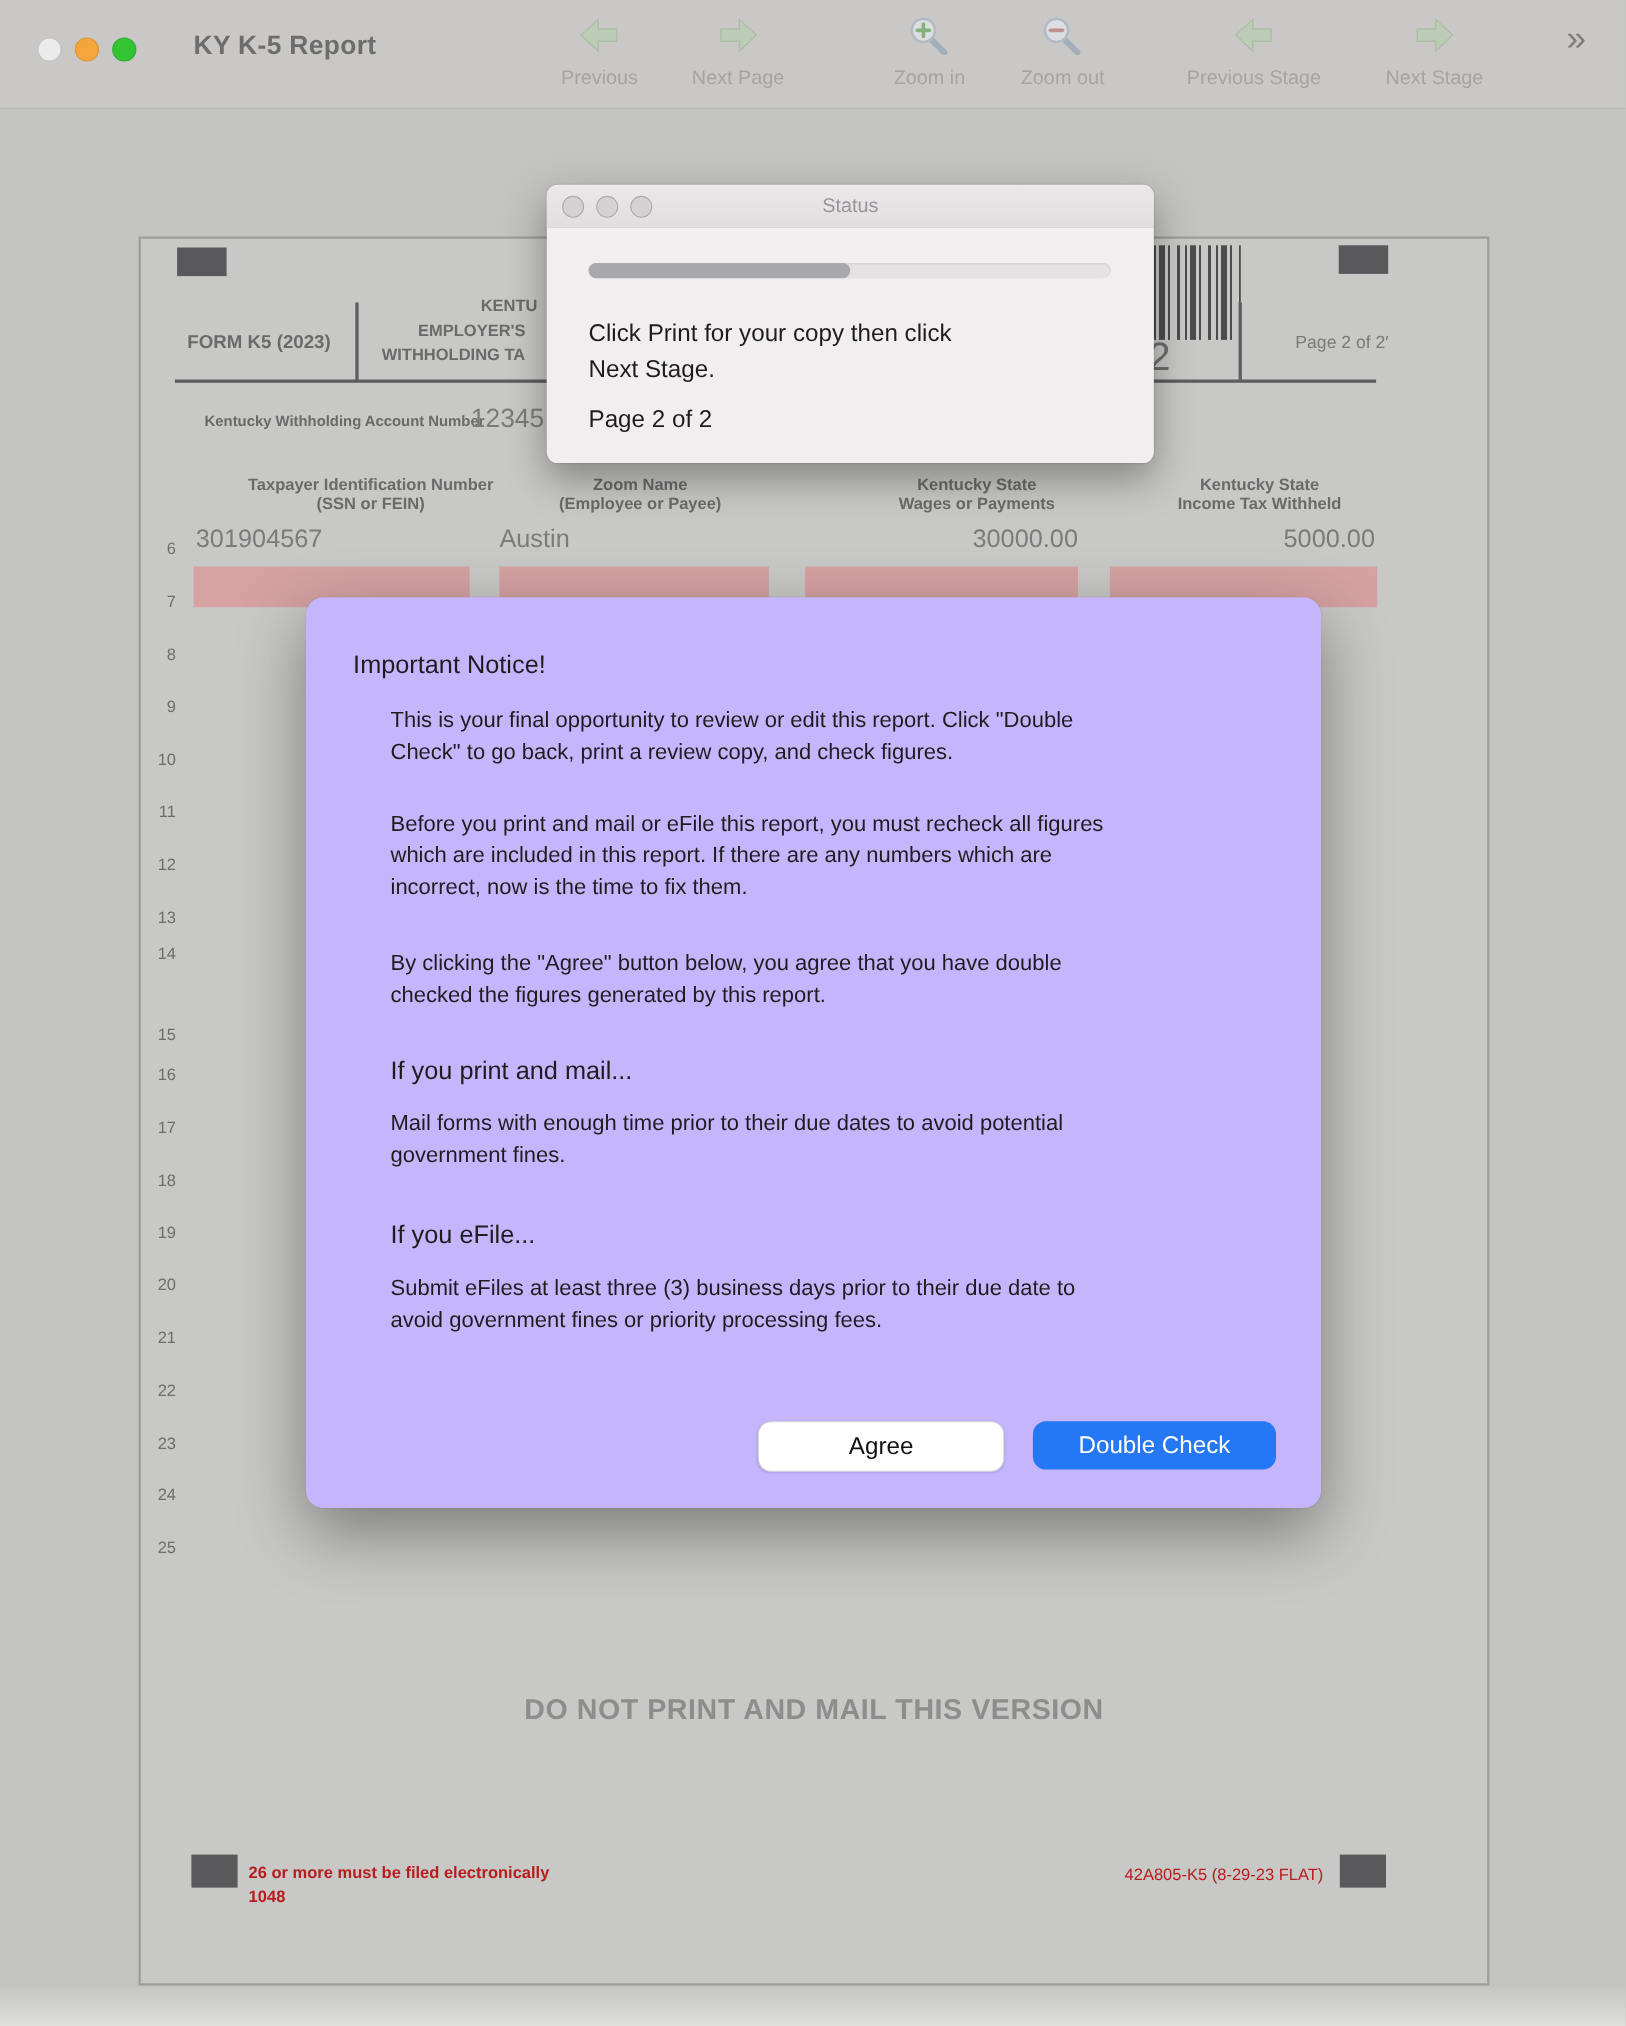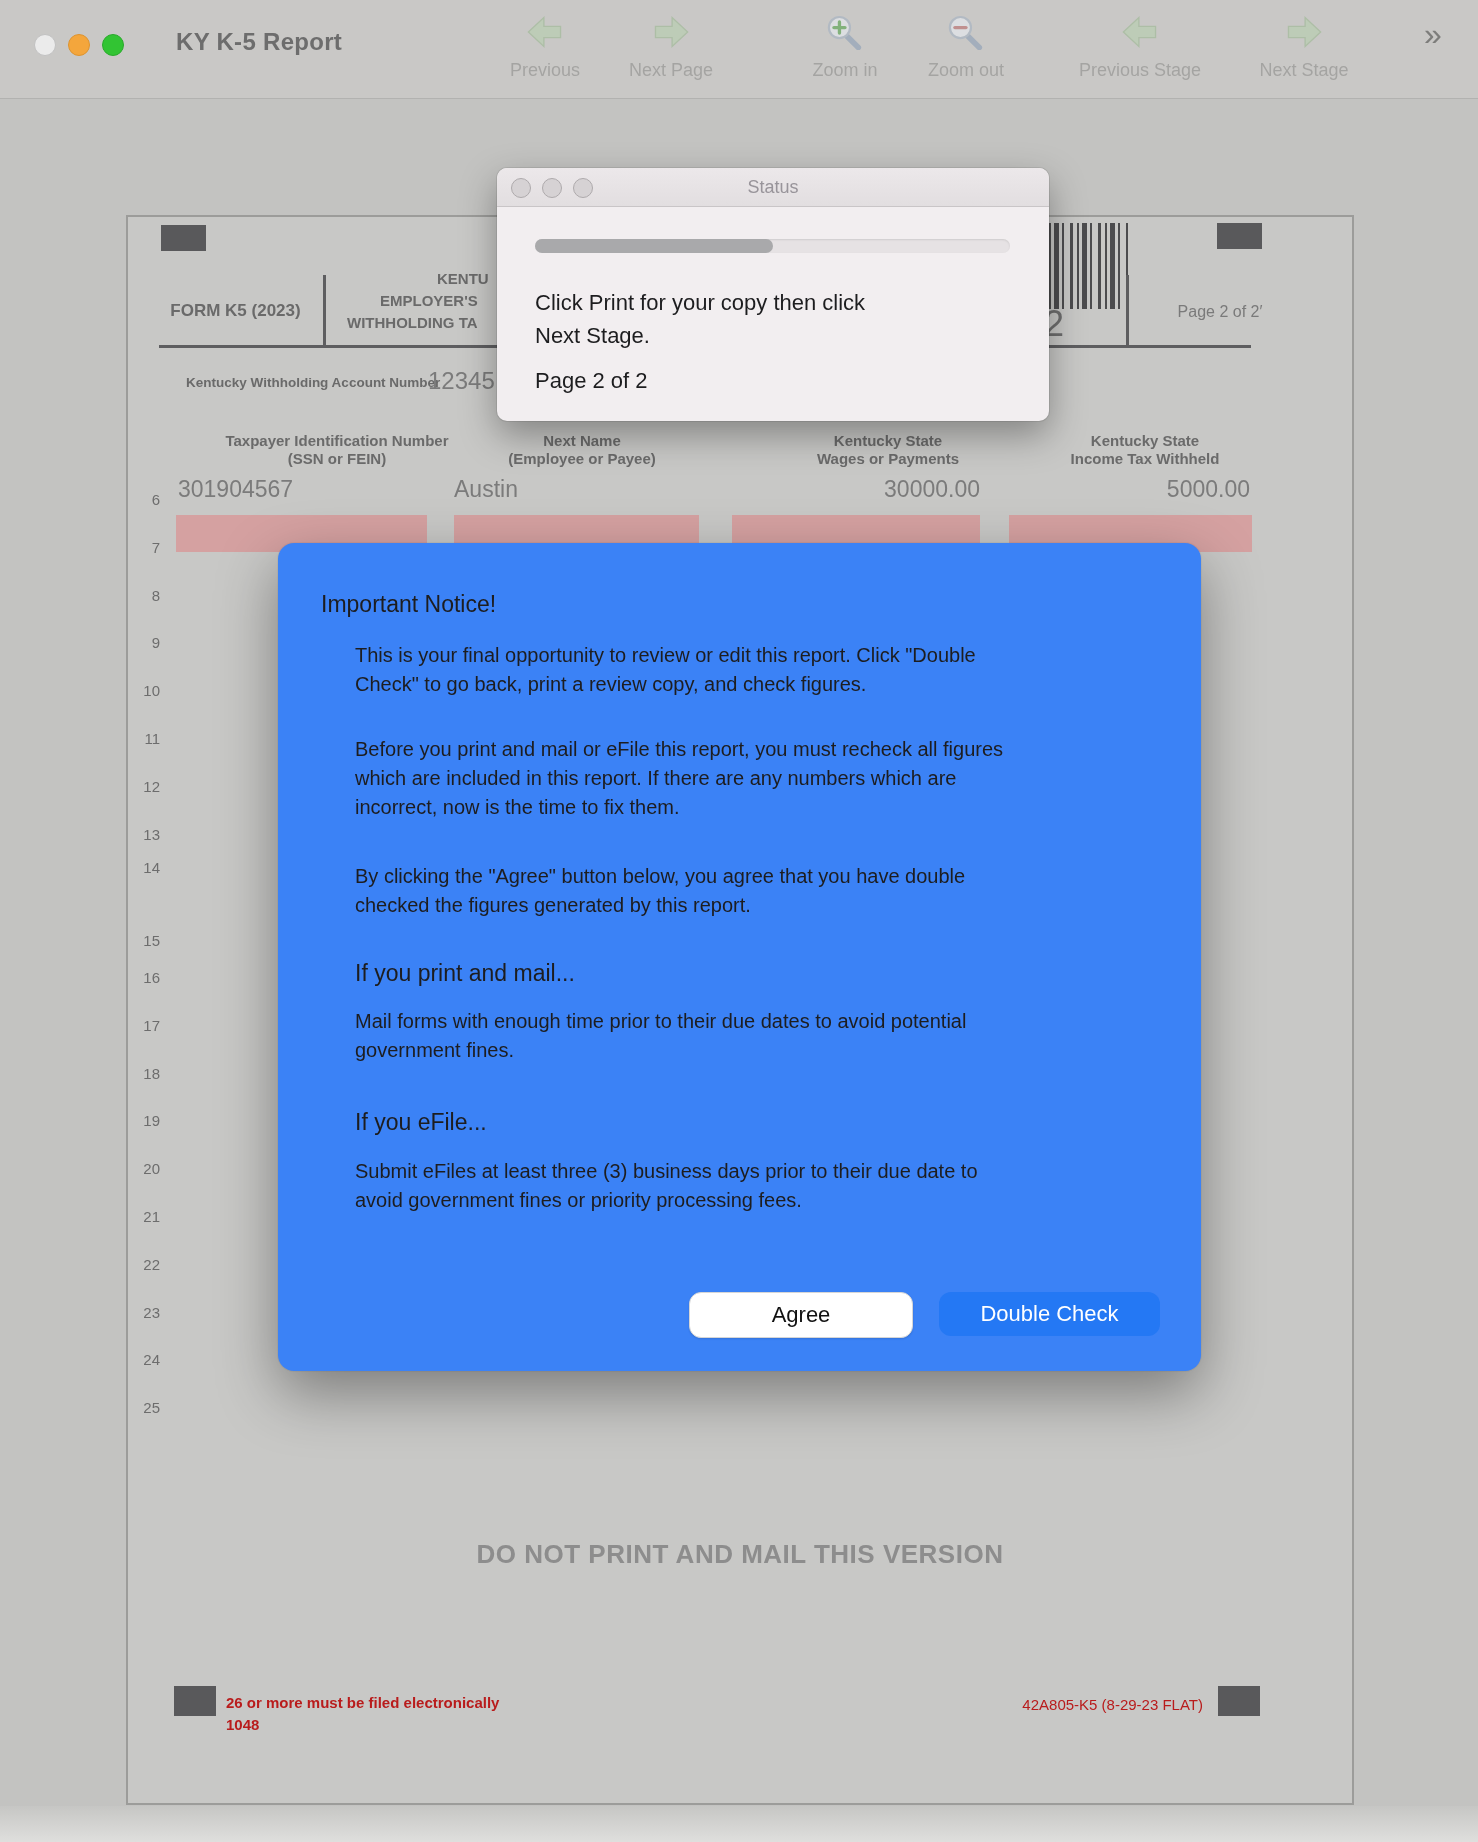--- a/index.html
+++ b/index.html
@@ -67,21 +67,21 @@
         font-size:18px;color:#98949a;}
   .progress{position:absolute;left:38px;top:71px;width:475px;height:14px;border-radius:7px;
         background:#e6e2e4;box-shadow:inset 0 1px 2px rgba(0,0,0,.1);}
   .progress-fill{height:14px;border-radius:7px;background:#a9a9ab;}
   .status-msg{position:absolute;left:38px;top:118px;width:490px;font-size:22px;
         line-height:33px;color:#1d1d1f;white-space:pre-line;}
   .status-page{position:absolute;left:38px;top:200px;font-size:22px;color:#1d1d1f;}
 
   
   .notice{position:absolute;left:278px;top:543px;width:923px;height:828px;
-          border-radius:16px;background:#3b82f6;
+          border-radius:16px;background:#c4b5fd;
           box-shadow:0 22px 60px rgba(0,0,0,.38), 0 0 0 1px rgba(0,0,0,.04);}
   .n-title{position:absolute;left:43px;top:48px;font-size:23px;color:#1d1d1f;}
   .para{position:absolute;left:77px;width:800px;font-size:20px;line-height:29px;
         color:#1d1d1f;white-space:pre-line;}
   .n-head{position:absolute;left:77px;font-size:23px;color:#1d1d1f;}
   .btn{position:absolute;top:749px;height:44px;border-radius:12px;font-size:22px;
        display:flex;align-items:center;justify-content:center;cursor:default;}
   .btn-agree{left:411px;width:222px;background:#ffffff;border:1px solid #d6d6d6;
        box-shadow:0 1px 2px rgba(0,0,0,.12);color:#111;}
   .btn-double{left:661px;width:221px;background:#2478f4;color:#ffffff;}
@@ -168,21 +168,21 @@
   <div class="hline" style="left:31px;top:128px;width:1092px"></div>
 
   <div class="acct-label">Kentucky Withholding Account Number</div>
   <div class="acct-value">12345</div>
 
   <div class="colhead" style="left:84px;width:250px">
     <div>Taxpayer Identification Number</div>
     <div>(SSN or FEIN)</div>
   </div>
   <div class="colhead" style="left:329px;width:250px">
-    <div>Next Name</div>
+    <div>Zoom Name</div>
     <div>(Employee or Payee)</div>
   </div>
   <div class="colhead" style="left:635px;width:250px">
     <div>Kentucky State</div>
     <div>Wages or Payments</div>
   </div>
   <div class="colhead" style="left:892px;width:250px">
     <div>Kentucky State</div>
     <div>Income Tax Withheld</div>
   </div>

